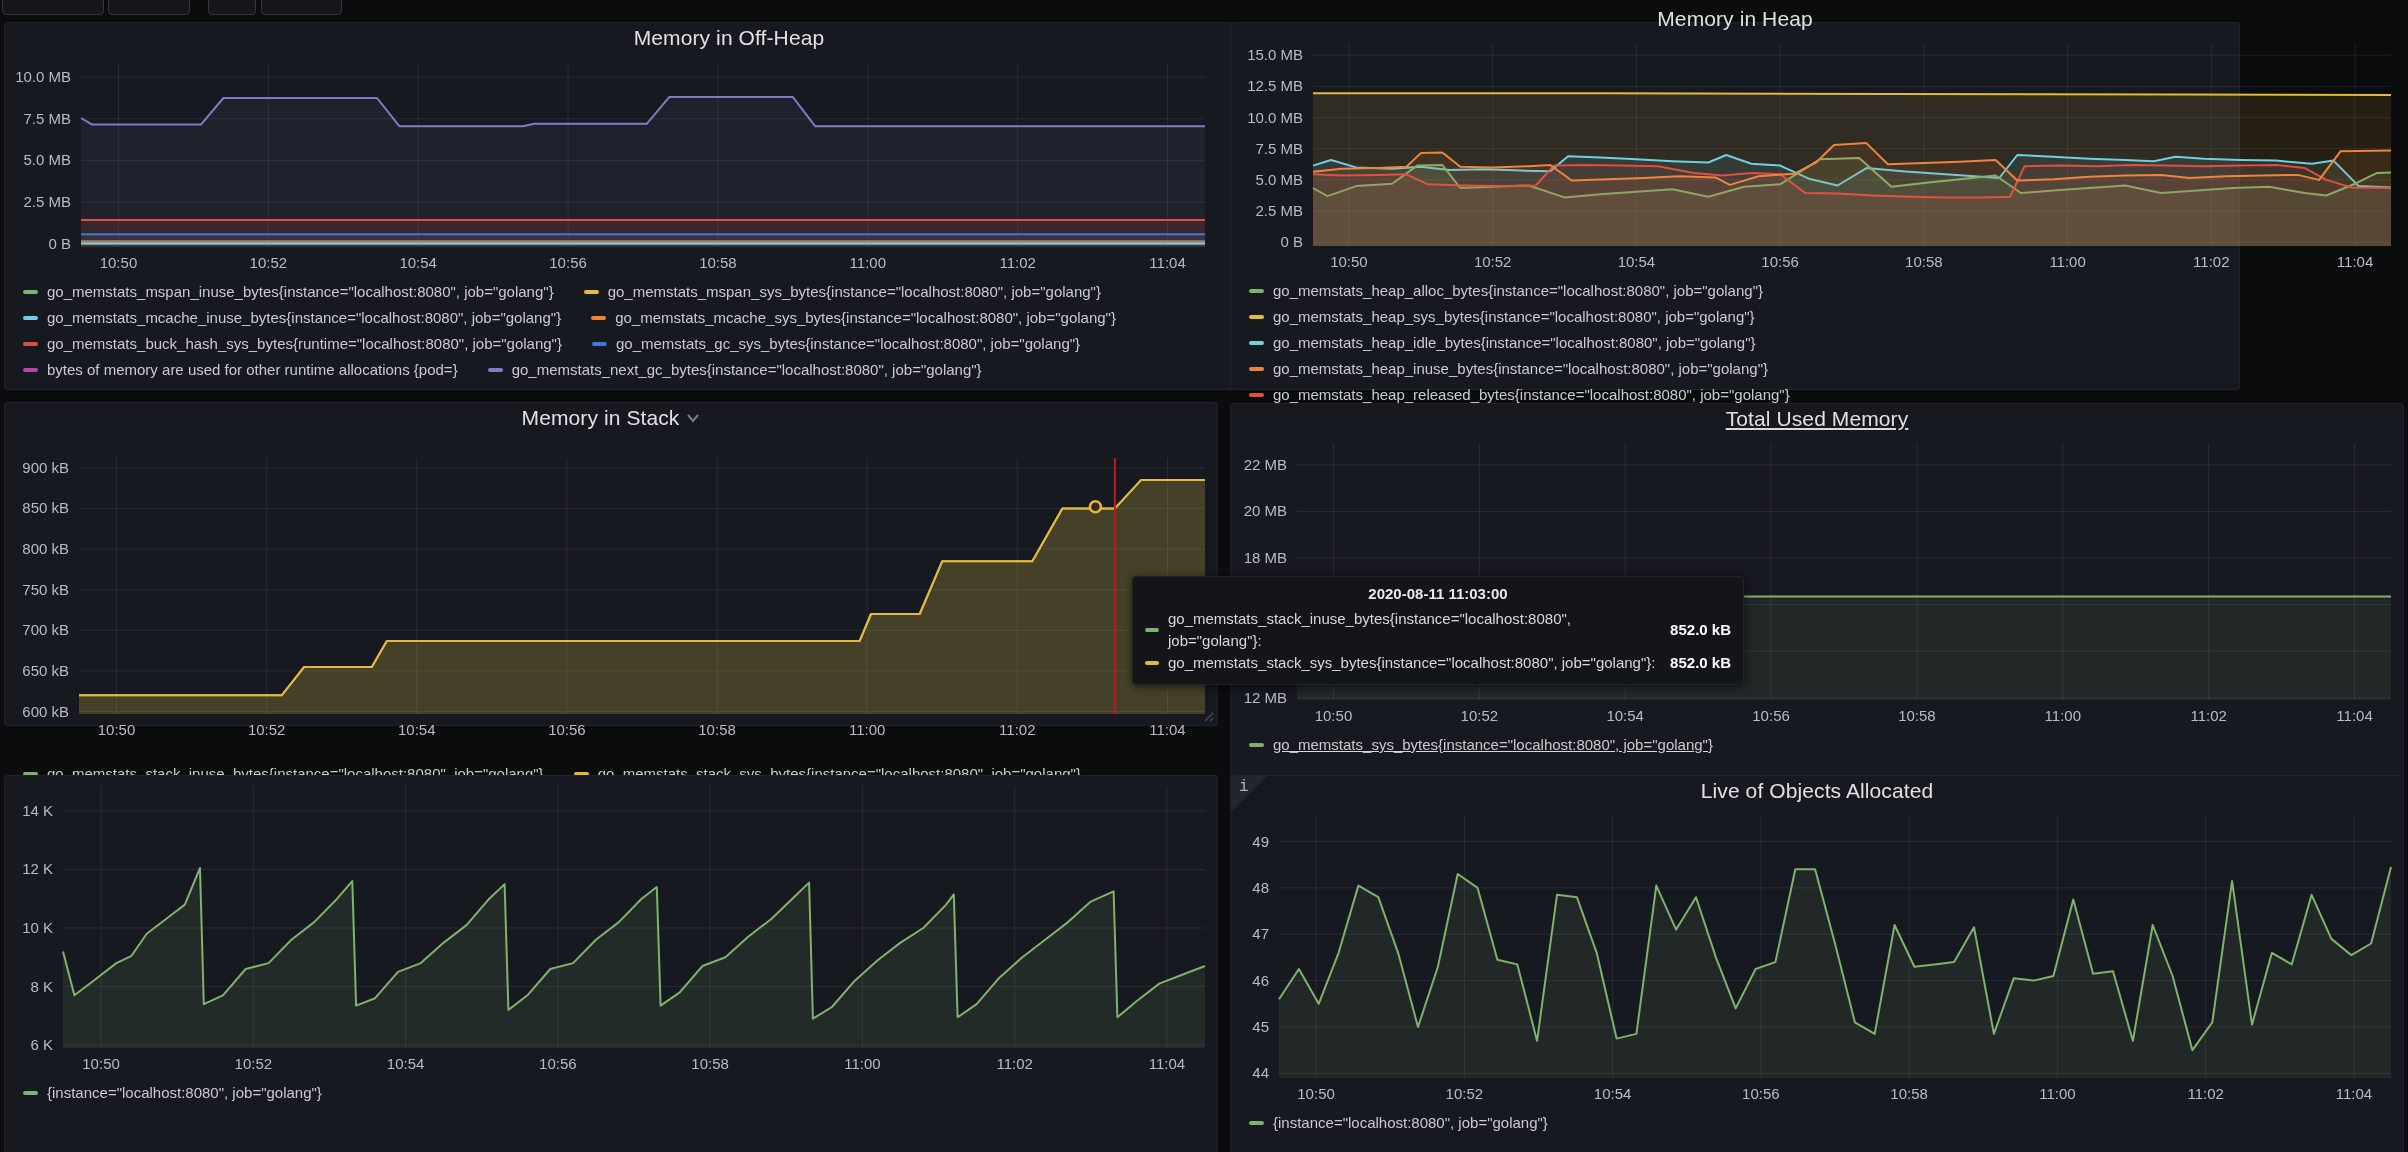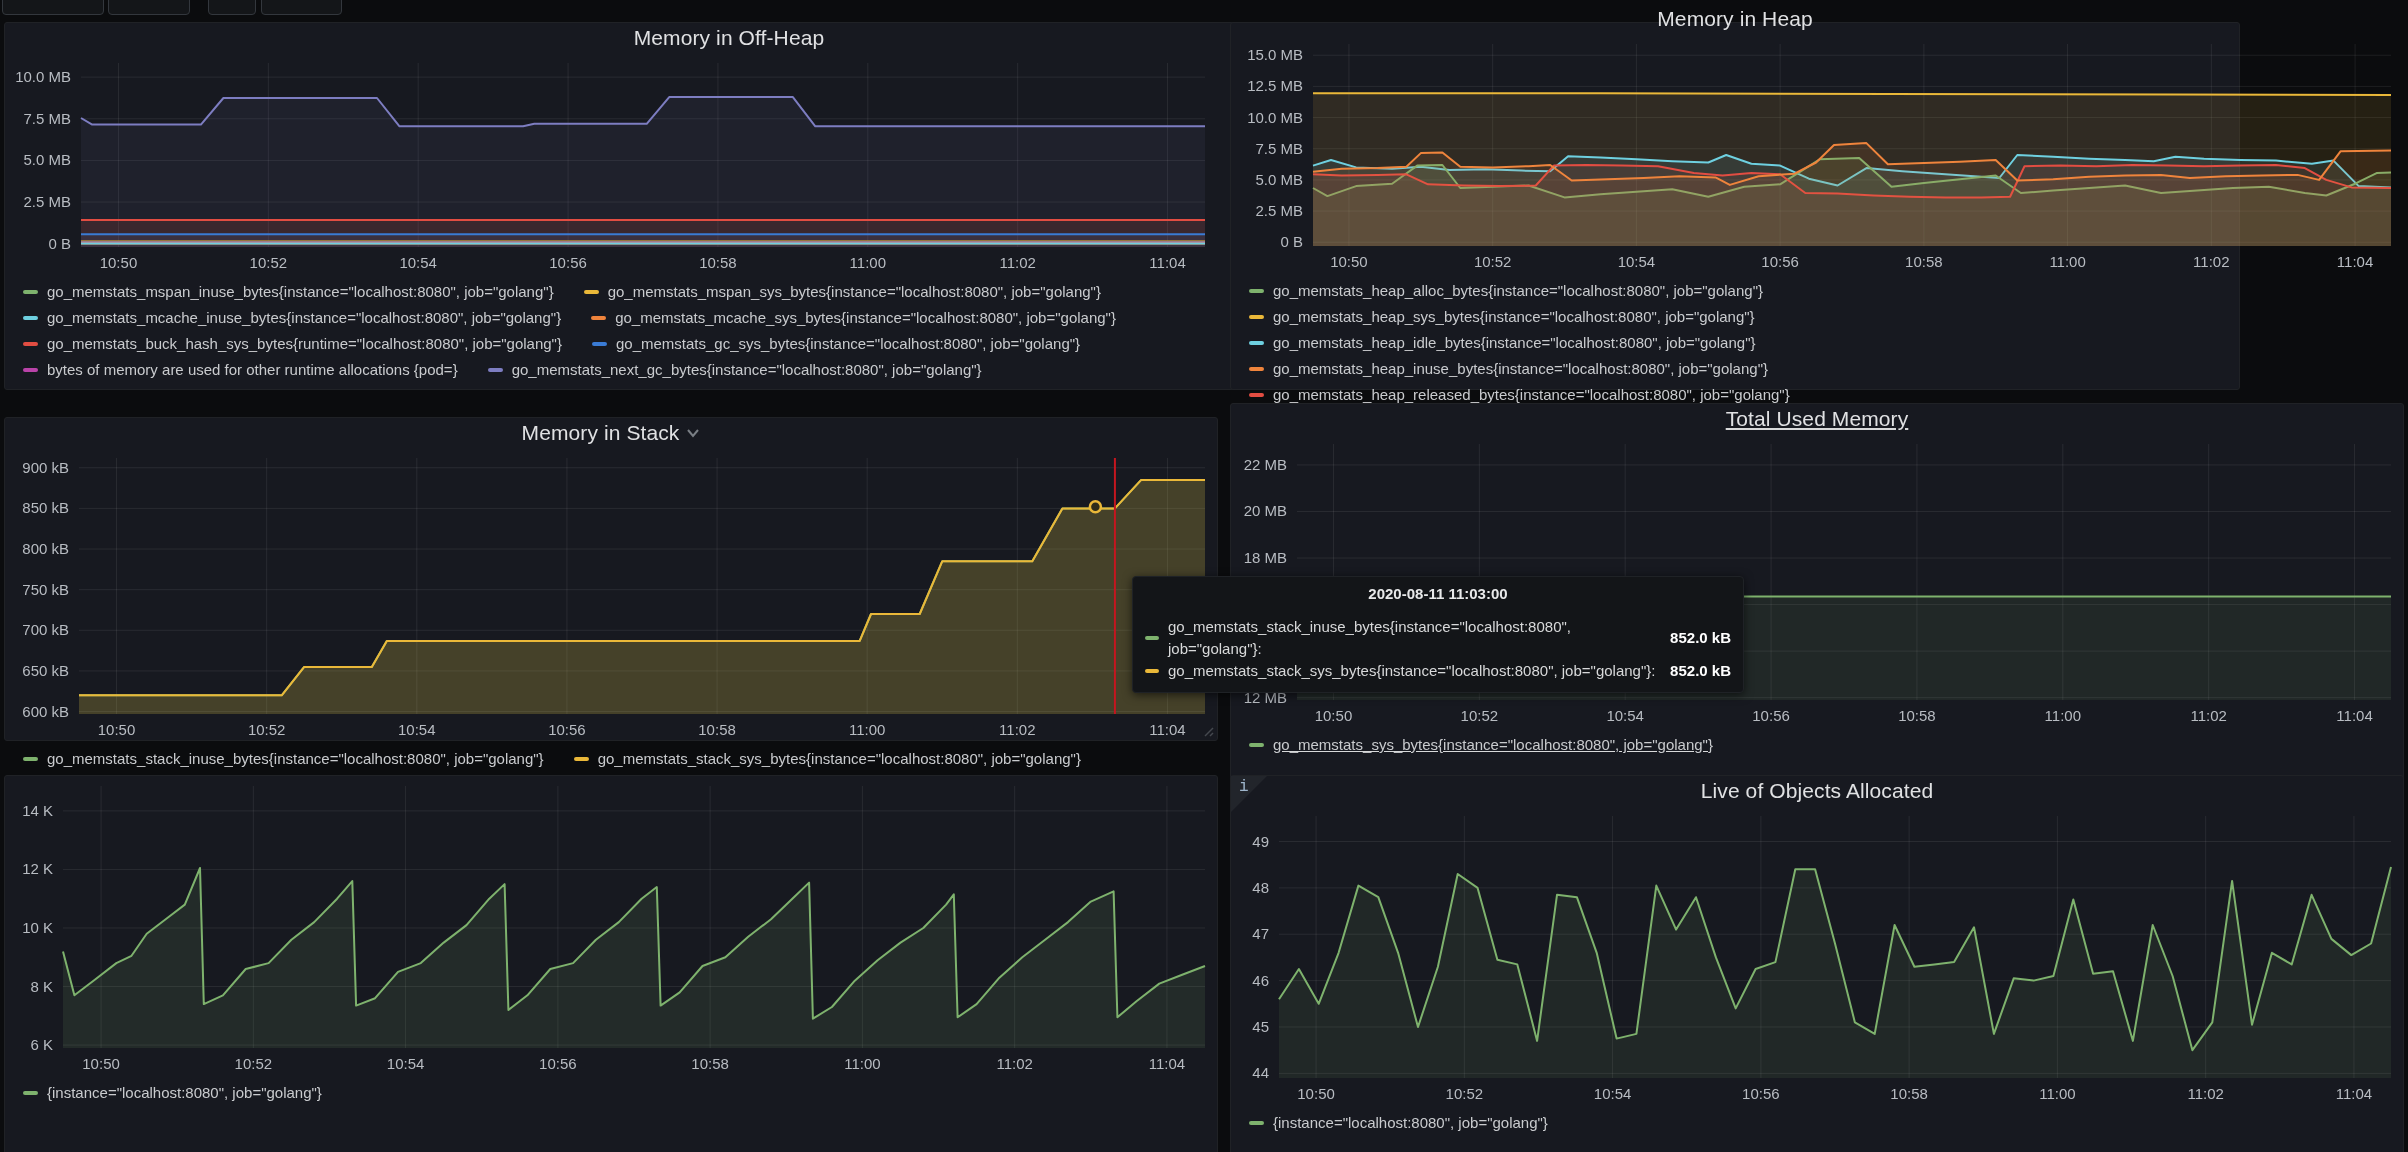--- a/index.html
+++ b/index.html
@@ -16,21 +16,21 @@
   svg.chart{display:block;flex:none;}
   .legend{flex:none;display:flex;flex-wrap:wrap;align-content:flex-start;
           margin:4px 14px 0 18px;font-size:15px;color:#c9cbce;line-height:26px;overflow:hidden;}
   .legend-item{display:inline-flex;align-items:center;margin-right:30px;white-space:nowrap;cursor:pointer;}
   .legend-dash{display:inline-block;width:15px;height:4px;border-radius:2px;margin-right:9px;flex:none;}
   .legend-scrollbar{position:absolute;right:3px;width:5px;border-radius:3px;background:#4a5058;}
   
   .gtooltip{position:absolute;left:1132px;top:576px;width:612px;background:#131518;border:1px solid #1f2226;
             border-radius:4px;box-shadow:0 2px 10px rgba(0,0,0,.6);padding:8px 12px 10px 12px;z-index:50;
             font-size:15px;box-sizing:border-box;}
-  .gtooltip-title{text-align:center;font-weight:bold;color:#e8e9ea;margin-bottom:14px;}
+  .gtooltip-title{text-align:center;font-weight:bold;color:#e8e9ea;margin-bottom:6px;}
   .gtooltip-row{display:flex;align-items:center;line-height:22px;}
   .gtooltip-row .legend-dash{width:14px;}
   .gtooltip-label{flex:1;color:#d8d9da;}
   .gtooltip-value{font-weight:bold;color:#ffffff;margin-left:12px;}
   
   .info-corner{position:absolute;left:0;top:0;width:0;height:0;
                border-top:36px solid #22252b;border-right:36px solid transparent;}
   .info-corner span{position:absolute;top:-34px;left:8px;font-size:16px;color:#9fb6cc;
                     font-family:"Liberation Mono","DejaVu Sans Mono",monospace;}
   .resize-corner{position:absolute;right:3px;bottom:3px;opacity:.55;}
@@ -186,21 +186,21 @@
           <span class="legend-item">
             <span class="legend-dash" style="background: rgb(239, 132, 60);"></span>
             <span>go_memstats_heap_inuse_bytes{instance="localhost:8080", job="golang"}</span>
           </span>
           <span class="legend-item">
             <span class="legend-dash" style="background: rgb(226, 77, 66);"></span>
             <span>go_memstats_heap_released_bytes{instance="localhost:8080", job="golang"}</span>
           </span>
         </div>
       </div>
-      <div class="panel" style="left: 4px; top: 417px; width: 1214px; height: 324px;">
+      <div class="panel" style="left: 4px; top: 402px; width: 1214px; height: 324px; gap: 15px;">
         <div class="panel-header">
           <span class="panel-title">Memory in Stack</span>
           <svg width="14" height="10" class="caret">
             <polyline points="2,2 7,8 12,2" fill="none" stroke="#9aa0a6" stroke-width="2"></polyline>
           </svg>
         </div>
         <svg class="chart" width="1212" height="294">
           <line x1="111.53333333333333" x2="111.53333333333333" y1="10" y2="266" stroke="rgba(255,255,255,0.08)" stroke-width="1"></line>
           <text x="111.53333333333333" y="287" text-anchor="middle" font-size="15" fill="#b8bcc2">10:50</text>
           <line x1="261.66666666666663" x2="261.66666666666663" y1="10" y2="266" stroke="rgba(255,255,255,0.08)" stroke-width="1"></line>

